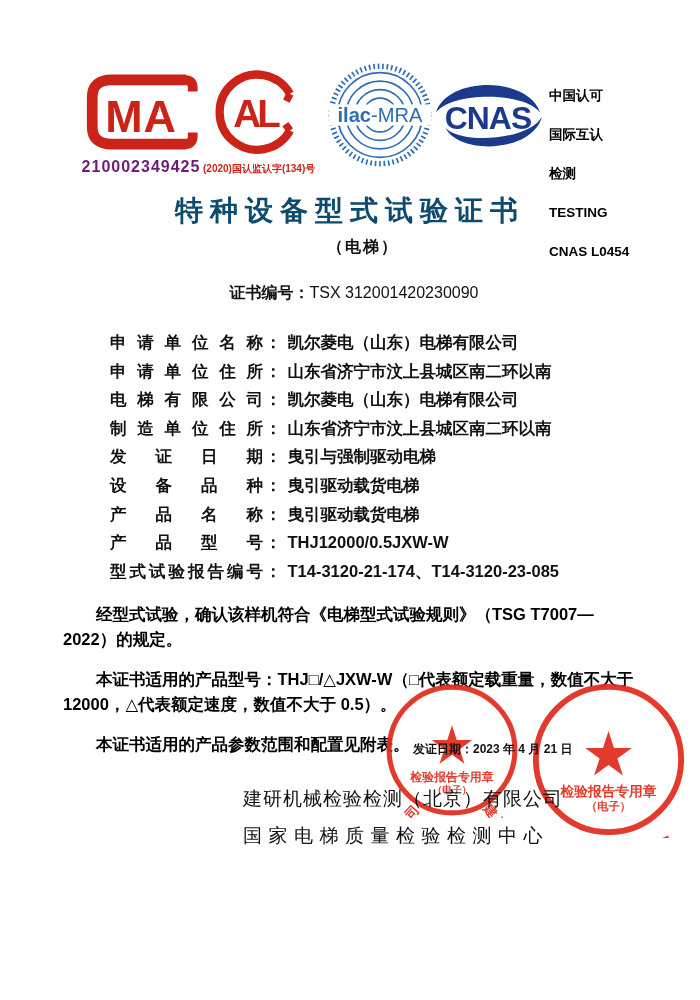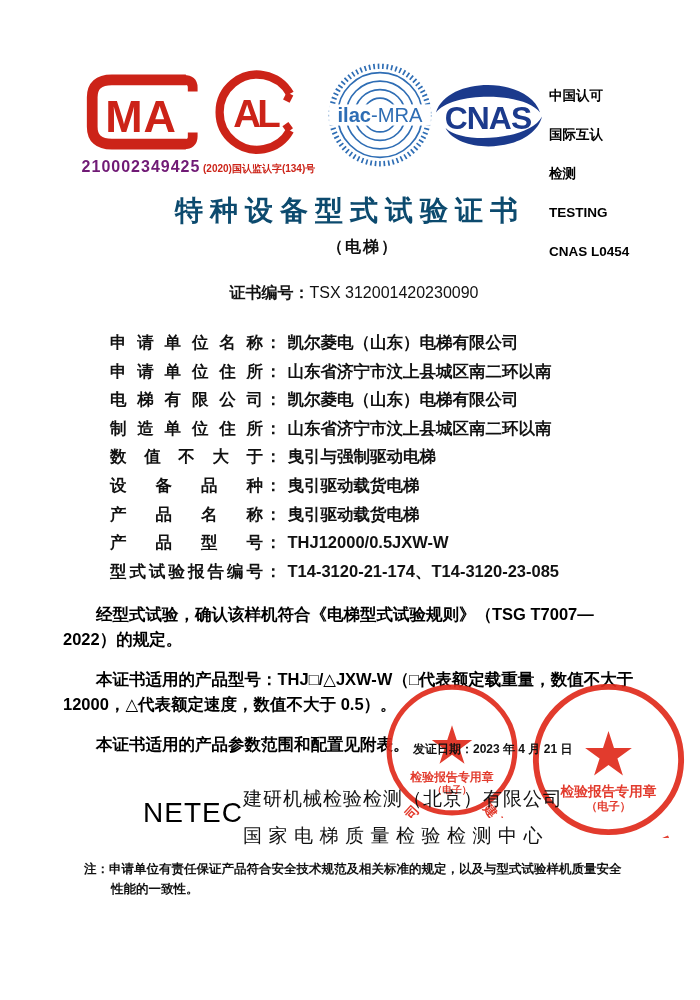--- a/index.html
+++ b/index.html
@@ -127,21 +127,21 @@
         <span class="flabel">电梯有限公司</span>
         <span class="fcolon">：</span>
         <span class="fvalue">凯尔菱电（山东）电梯有限公司</span>
       </div>
     <div class="frow">
         <span class="flabel">制造单位住所</span>
         <span class="fcolon">：</span>
         <span class="fvalue">山东省济宁市汶上县城区南二环以南</span>
       </div>
     <div class="frow">
-        <span class="flabel">数值不大于</span>
+        <span class="flabel">发证日期</span>
         <span class="fcolon">：</span>
         <span class="fvalue">曳引与强制驱动电梯</span>
       </div>
     <div class="frow">
         <span class="flabel">设备品种</span>
         <span class="fcolon">：</span>
         <span class="fvalue">曳引驱动载货电梯</span>
       </div>
     <div class="frow">
         <span class="flabel">产品名称</span>
@@ -183,23 +183,19 @@
     <text font-family="Liberation Sans,sans-serif" font-size="16.5" font-weight="bold" fill="#e02b1c" letter-spacing="4">
       <textPath href="#ringR" startOffset="50%" text-anchor="middle">国家电梯质量检验检测中心</textPath>
     </text>
     <path transform="translate(80,76)" fill="#e02b1c" d="M0,-25 L5.6,-7.7 L23.8,-7.7 L9.1,3 L14.7,20.2 L0,9.6 L-14.7,20.2 L-9.1,3 L-23.8,-7.7 L-5.6,-7.7 Z"></path>
     <text x="80" y="117" text-anchor="middle" font-family="Liberation Sans,sans-serif" font-size="14" font-weight="bold" fill="#e02b1c">检验报告专用章</text>
     <text x="80" y="131" text-anchor="middle" font-family="Liberation Sans,sans-serif" font-size="11.5" font-weight="bold" fill="#e02b1c">（电子）</text>
   </svg>
 
   <div class="issue-date">发证日期：2023 年 4 月 21 日</div>
 
-  <div class="netec">NETEC</div>
   <div class="sigs">
     <div class="sig1">建研机械检验检测（北京）有限公司</div>
     <div class="sig2">国家电梯质量检验检测中心</div>
   </div>
 
-  <div class="note">
-    <span class="body"><span>注：</span><span>申请单位有责任保证产品符合安全技术规范及相关标准的规定，以及与型式试验样机质量安全性能的一致性。</span></span>
-  </div>
 
 </div>
 
 </body></html>

